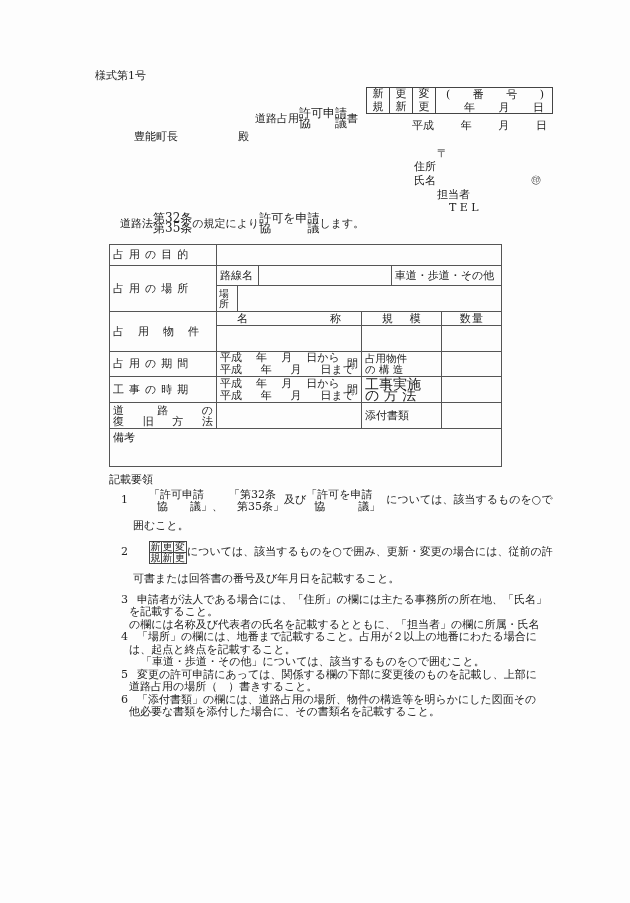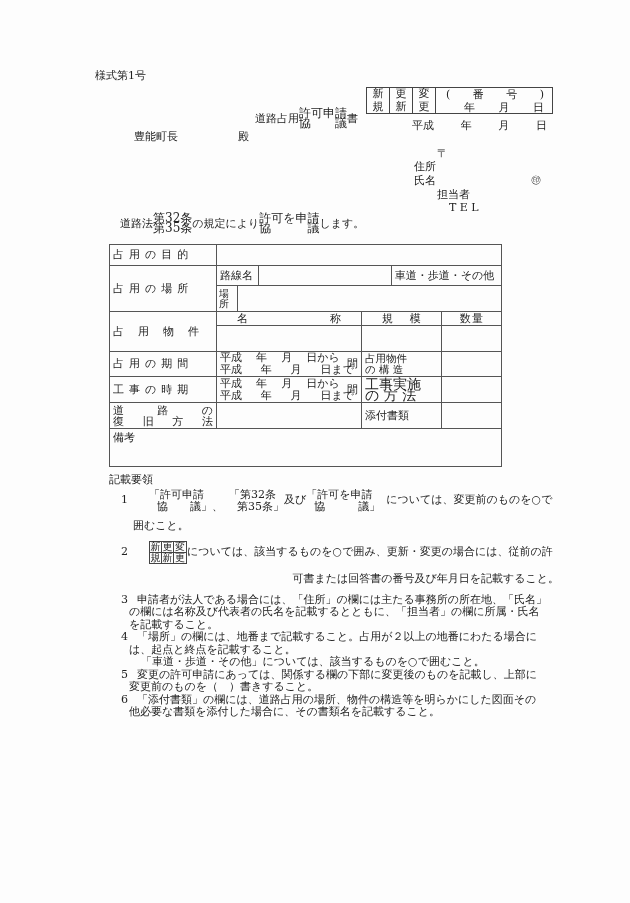--- a/index.html
+++ b/index.html
@@ -240,47 +240,47 @@
       </span>
     <span class="stack" style="font-size:11px;line-height:12px;margin-left:6px;">
         <span>「第32条</span>
         <span style="padding-left:8px;">第35条」</span>
       </span>
     <span>及び</span>
     <span class="stack" style="font-size:11px;line-height:12px;">
         <span>「許可を申請</span>
         <span style="padding-left:8px;">協　　　議」</span>
       </span>
-    <span style="margin-left:6px;">については、変更前のものを○で</span>
+    <span style="margin-left:6px;">については、該当するものを○で</span>
   </div>
   <div style="padding-left:24px;margin-top:7px;">囲むこと。</div>
   <div style="display:flex;align-items:center;margin-top:9px;padding-left:12px;">
     <span style="width:28px;">2</span>
     <span class="mini-box">
       <span>新</span>
         <span>更</span>
         <span>変</span>
       <span>規</span>
         <span>新</span>
         <span>更</span>
     </span>
     <span>については、該当するものを○で囲み、更新・変更の場合には、従前の許</span>
   </div>
-  <div style="padding-left:24px;margin-top:9px;text-align:right;">可書または回答書の番号及び年月日を記載すること。</div>
+  <div style="padding-left:24px;margin-top:9px;">可書または回答書の番号及び年月日を記載すること。</div>
   <div style="margin-top:8px;padding-left:12px;">
     <div><span style="display:inline-block;width:16px;">3</span><span>申請者が法人である場合には、「住所」の欄には主たる事務所の所在地、「氏名」</span></div>
+    <div style="padding-left:8px;">を記載すること。</div>
     <div style="padding-left:8px;">の欄には名称及び代表者の氏名を記載するとともに、「担当者」の欄に所属・氏名</div>
-    <div style="padding-left:8px;">を記載すること。</div>
   </div>
   <div style="padding-left:12px;">
     <div><span style="display:inline-block;width:16px;">4</span><span>「場所」の欄には、地番まで記載すること。占用が２以上の地番にわたる場合に</span></div>
     <div style="padding-left:8px;">は、起点と終点を記載すること。</div>
     <div style="padding-left:20px;">「車道・歩道・その他」については、該当するものを○で囲むこと。</div>
   </div>
   <div style="padding-left:12px;">
     <div><span style="display:inline-block;width:16px;">5</span><span>変更の許可申請にあっては、関係する欄の下部に変更後のものを記載し、上部に</span></div>
-    <div style="padding-left:8px;">変更前のものを（　）書きすること。</div>
+    <div style="padding-left:8px;">道路占用の場所（　）書きすること。</div>
   </div>
   <div style="padding-left:12px;">
     <div><span style="display:inline-block;width:16px;">6</span><span>「添付書類」の欄には、道路占用の場所、物件の構造等を明らかにした図面その</span></div>
     <div style="padding-left:8px;">他必要な書類を添付した場合に、その書類名を記載すること。</div>
   </div>
 </div>
 
 </body></html>

